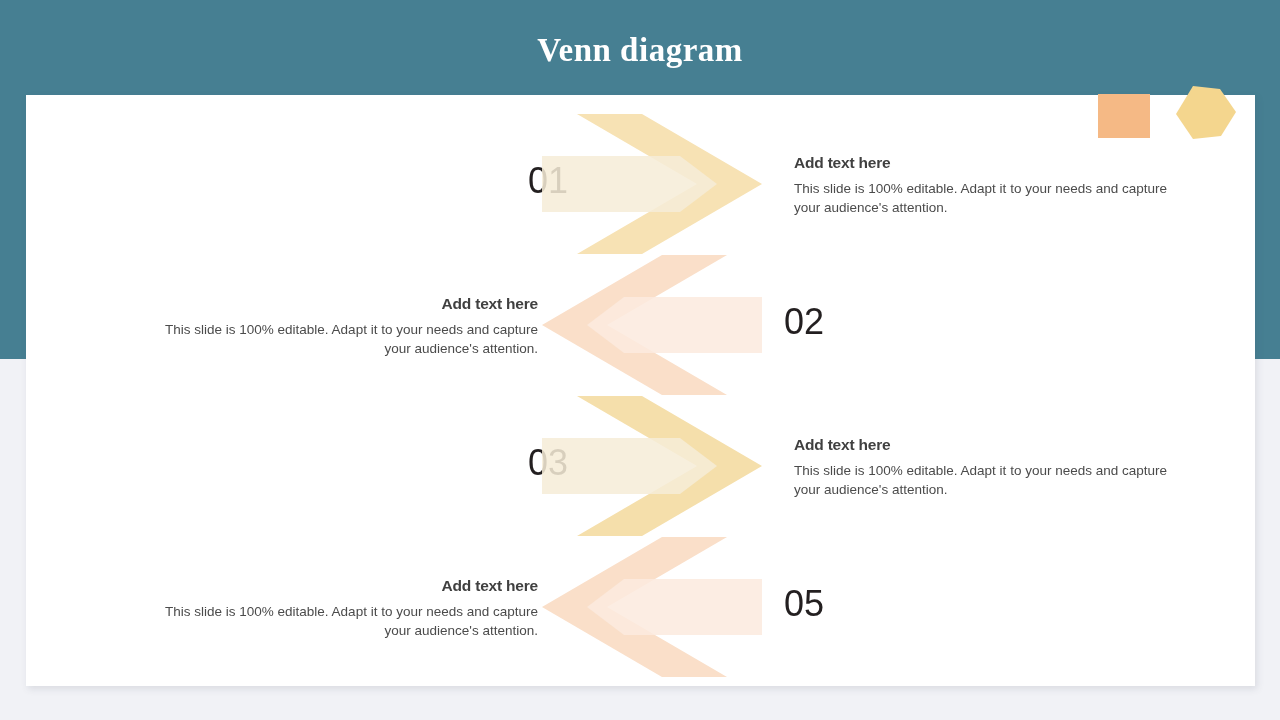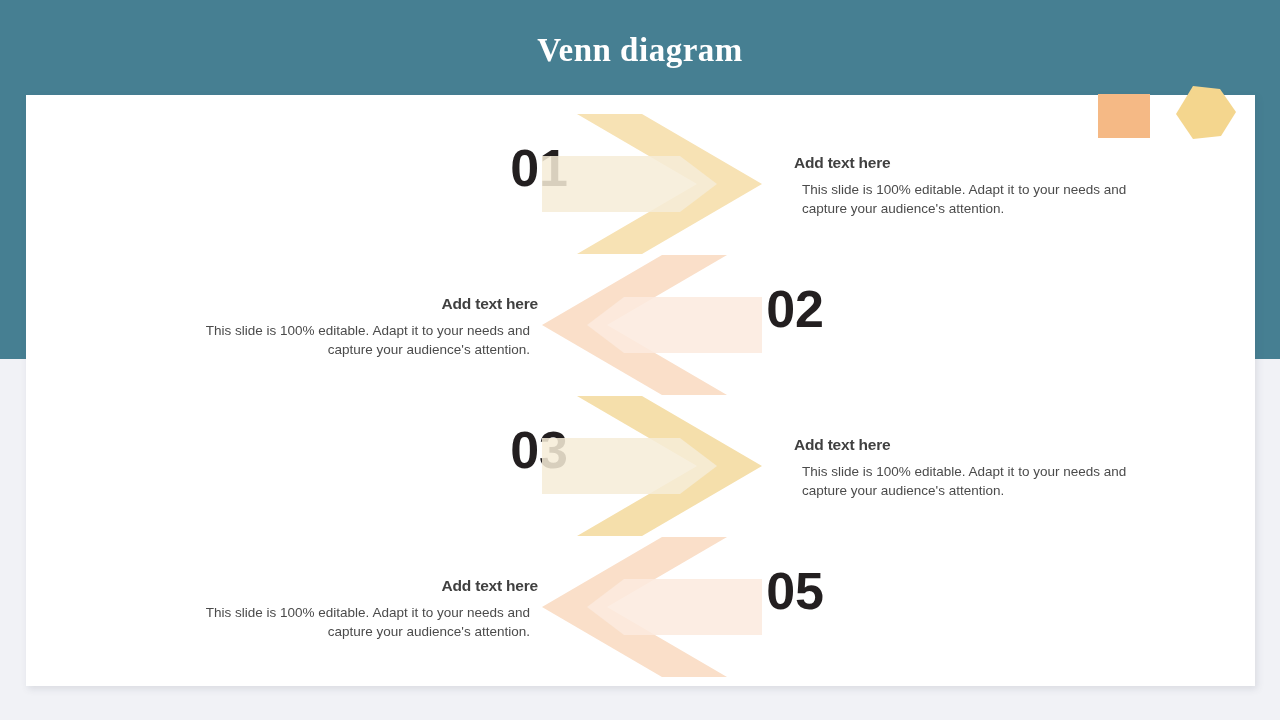--- a/index.html
+++ b/index.html
@@ -94,24 +94,24 @@
     width: 220px;
     height: 140px;
   }
   .arrow-right { left: 516px; }
   .arrow-left  { left: 516px; }
   .arrow-wrap svg { display: block; overflow: visible; }
 
   
   .number {
     position: absolute;
-    top: 31px;
-    font-family: "Liberation Sans", sans-serif;
-    font-weight: bold;
-    font-size: 52px;
+    top: 44px;
+    font-family: "Liberation Sans", sans-serif;
+    font-weight: normal;
+    font-size: 36px;
     color: #231f20;
     letter-spacing: 0px;
     line-height: 46px;
   }
   .number-left  { left: 472px; width: 70px; text-align: right; }
   .number-right { left: 718px; width: 80px; text-align: right; }
 
   
   .textblock {
     position: absolute;
@@ -126,21 +126,21 @@
     font-size: 15.5px;
     color: #404040;
     margin: 0 0 7px 0;
     letter-spacing: -0.2px;
   }
   .tb-body {
     font-family: "Liberation Sans", sans-serif;
     font-size: 13.5px;
     color: #4b4b4b;
     line-height: 19px;
-    margin: 8px;
+    margin: 0;
   }
 </style>
 </head>
 <body>
 
 <div class="teal-band" style="background: rgb(70, 127, 146);"></div>
 <div class="gray-band"></div>
 
 <div class="slide-title">Venn diagram</div>
 

